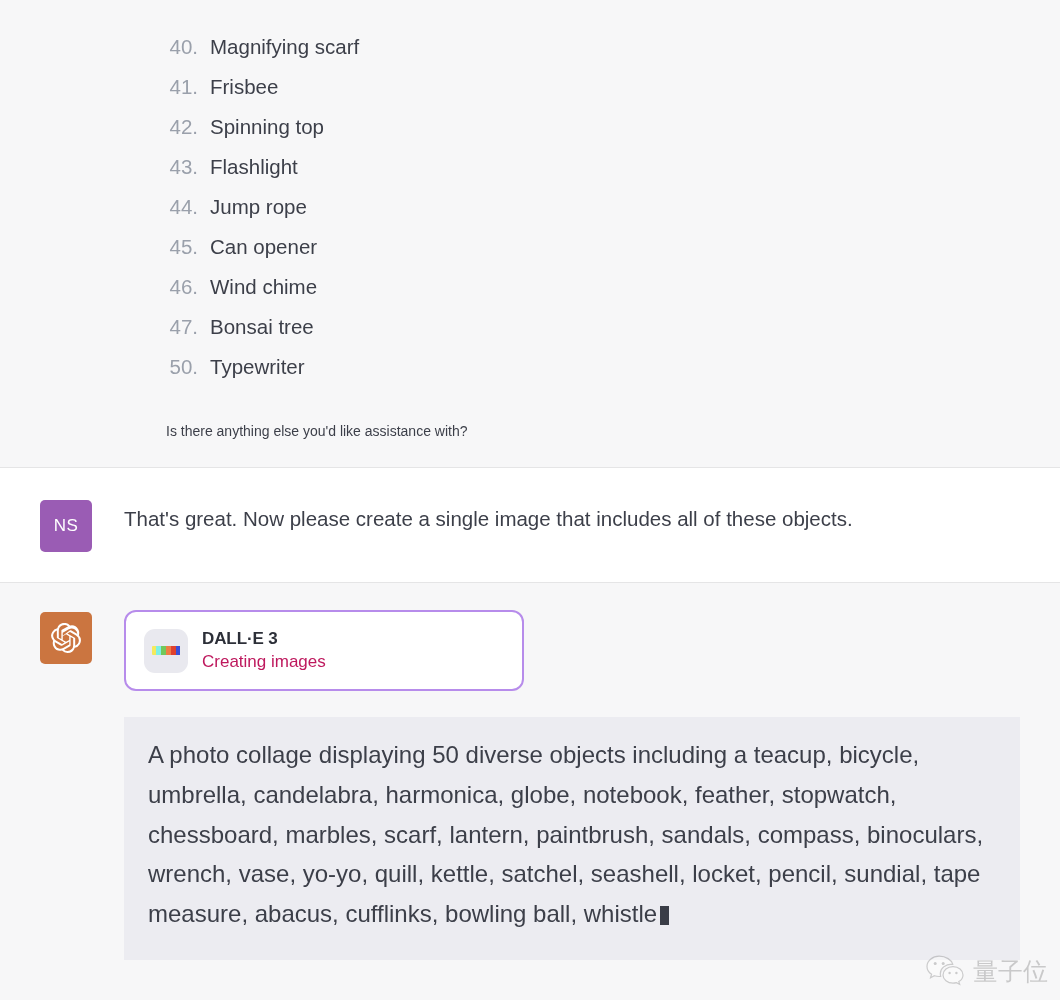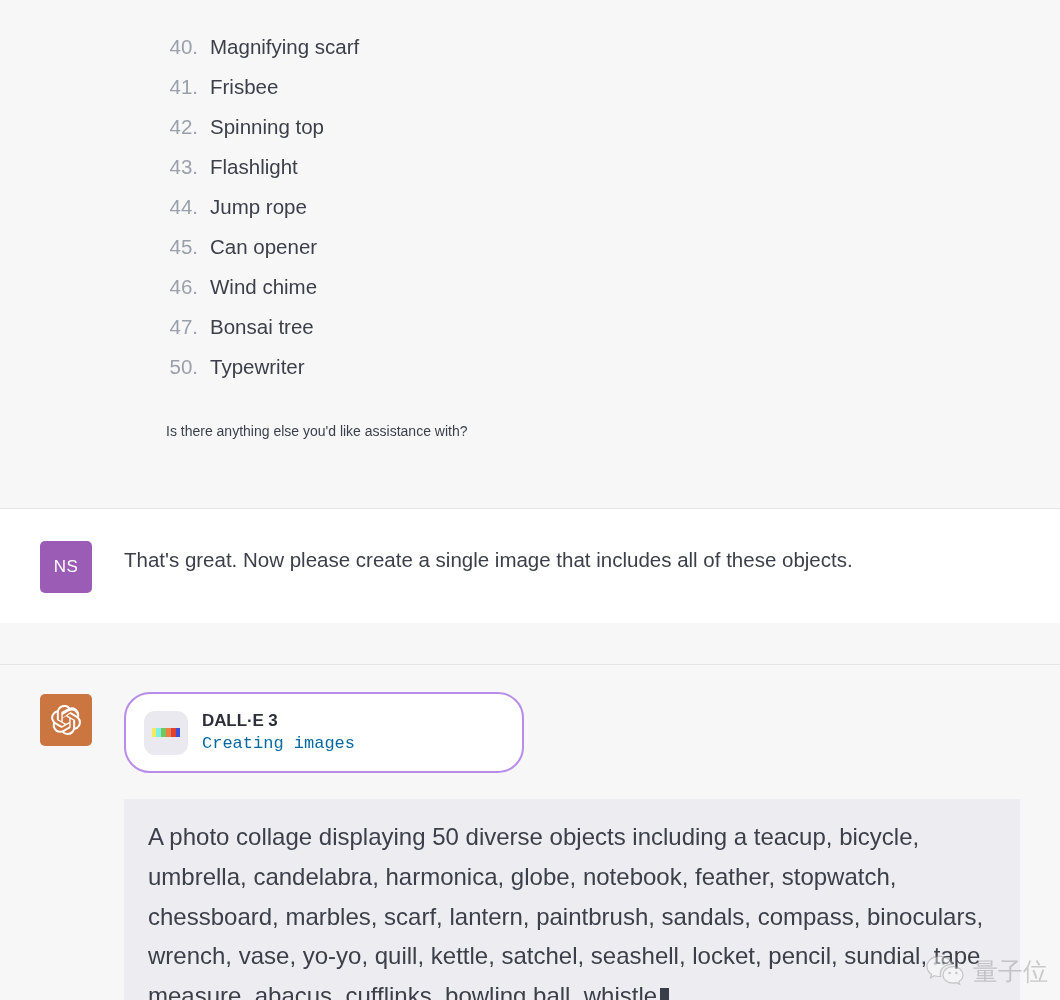--- a/index.html
+++ b/index.html
@@ -21,21 +21,21 @@
   }
 
   
   .turn {
     width: 100%;
     box-sizing: border-box;
     position: relative;
   }
   .turn-assistant { background: #f7f7f8; }
   .turn-user      { background: #ffffff; }
-  .turn-divider   { border-top: 1px solid #e5e5e6; margin-top: 41px; }
+  .turn-divider   { border-top: 1px solid #e5e5e6; }
 
   .turn-inner {
     display: flex;
     align-items: flex-start;
     padding-left: 40px;
     padding-right: 40px;
   }
 
   
   .avatar {
@@ -104,21 +104,21 @@
     line-height: 1.3;
     padding-top: 8px;
   }
 
   
   .tool-card {
     display: inline-flex;
     align-items: center;
     background: #ffffff;
     border: 2px solid #b78ceb;
-    border-radius: 26px;
+    border-radius: 12px;
     padding: 13px 18px;
     box-sizing: border-box;
     width: 400px;
     height: 81px;
   }
   .tool-icon {
     width: 44px;
     height: 44px;
     min-width: 44px;
     border-radius: 11px;
@@ -139,24 +139,23 @@
   .tool-meta { display: flex; flex-direction: column; justify-content: center; }
   .tool-title {
     font-size: 17px;
     font-weight: bold;
     color: #2c2f38;
     letter-spacing: -0.1px;
     line-height: 1.25;
   }
   .tool-sub {
     font-size: 17px;
-    color: #0369a1;
+    color: #be185d;
     line-height: 1.3;
     margin-top: 2px;
-    font-family: Liberation Mono, monospace;
   }
 
   
   .prompt-block {
     background: #ececf1;
     margin-top: 26px;
     padding: 18px 24px 26px 24px;
     box-sizing: border-box;
     color: #3c3f49;
     font-size: 24px;

